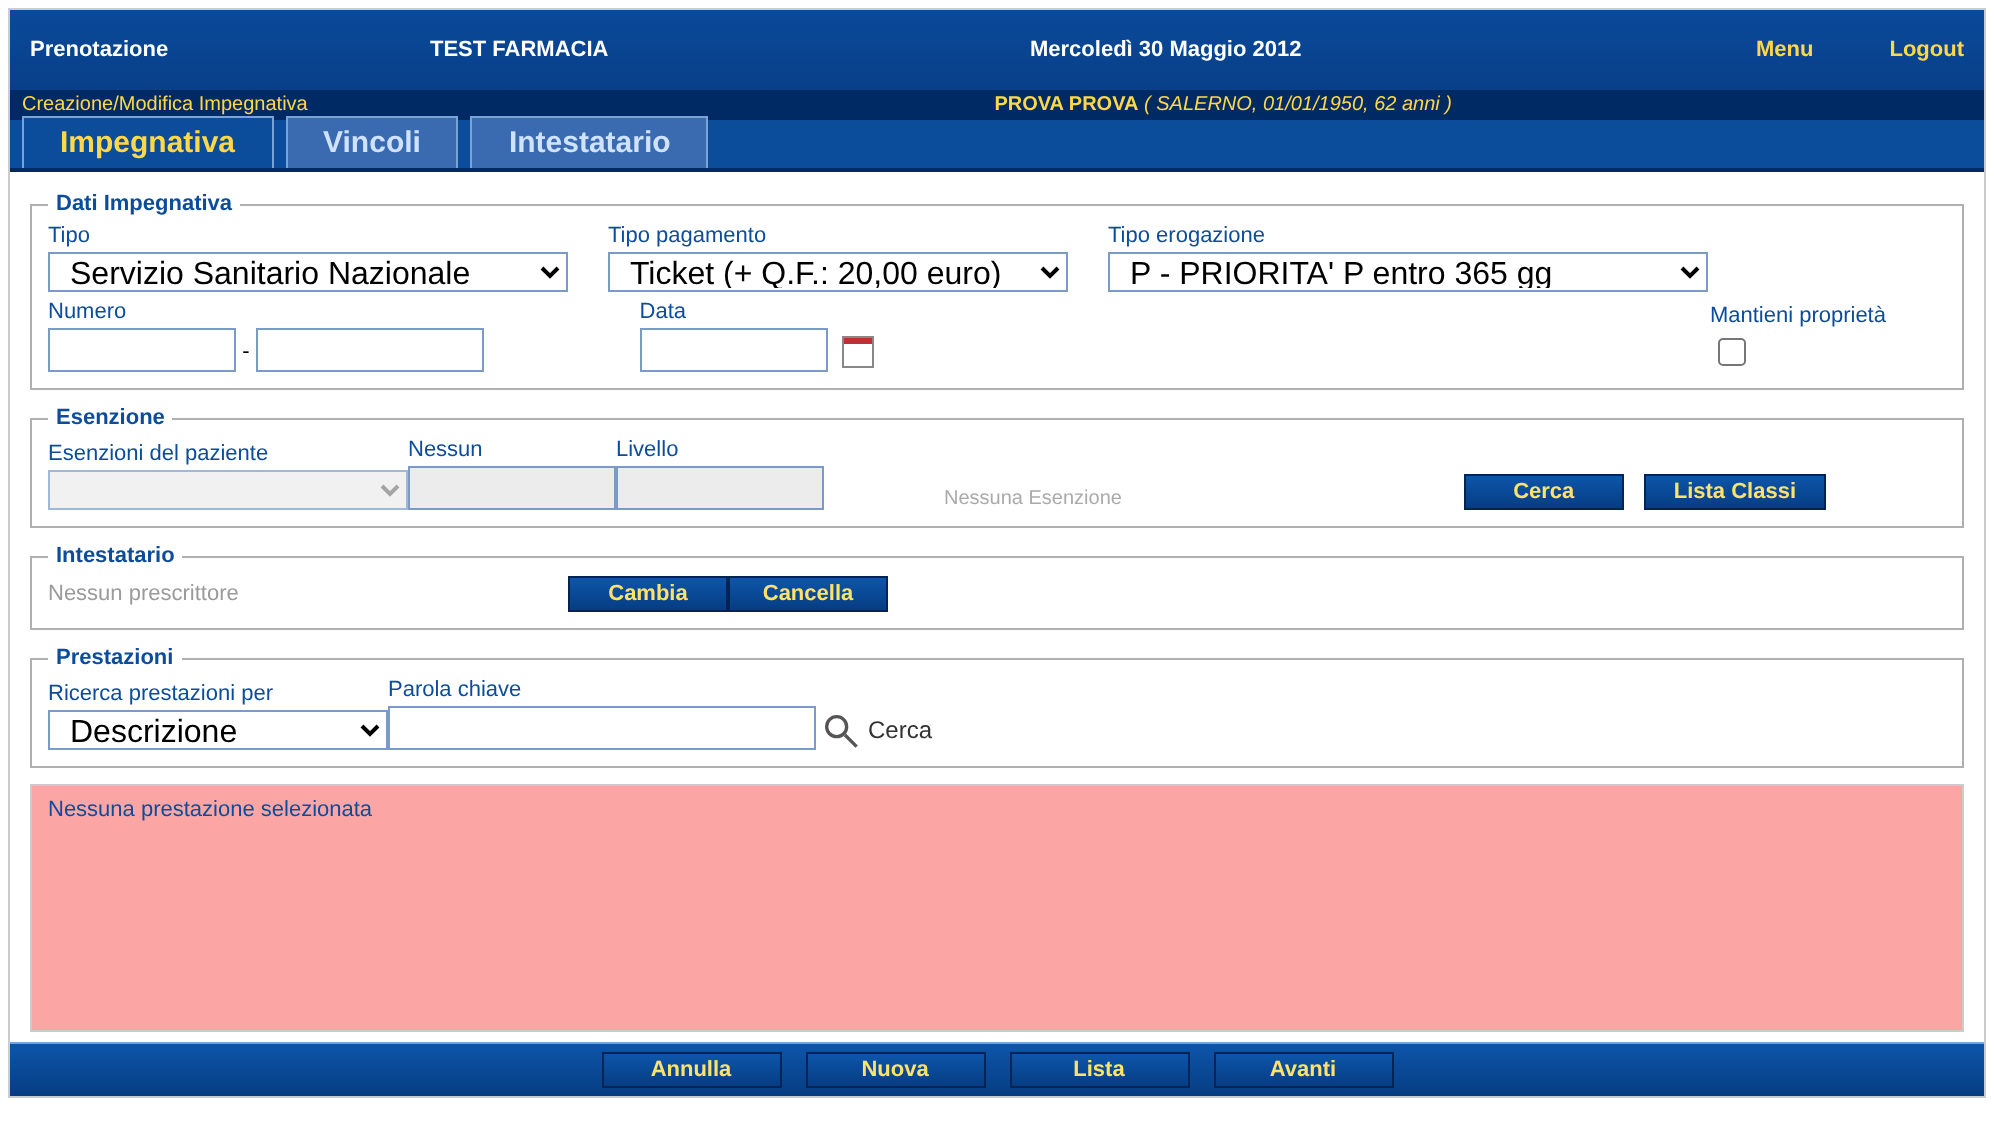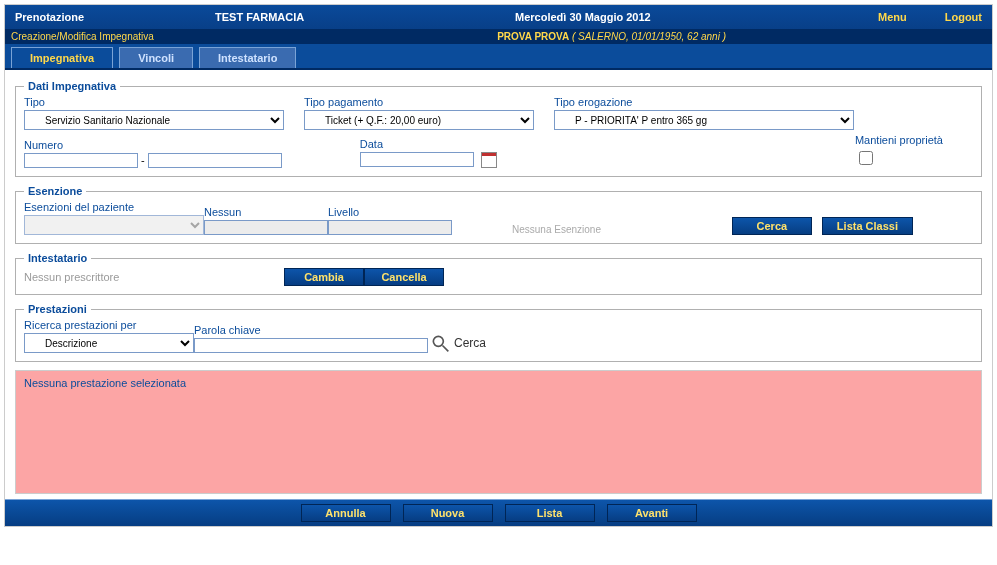--- a/index.html
+++ b/index.html
@@ -9,21 +9,21 @@
     font-size: 11px;
     background: #fff;
     width: 997px;
   }
   .outer {
     border: 1px solid #ccc;
     margin: 4px;
   }
   .topbar {
     background: linear-gradient(#0a4a9a, #083f88);
-    height: 24px;
+    height: 40px;
     display: flex;
     align-items: center;
     color: #fff;
     padding: 0 10px;
   }
   .topbar .title { font-weight: bold; width: 200px; }
   .topbar .pharm { width: 250px; font-weight: bold; }
   .topbar .date { flex: 1; text-align: left; font-weight: bold; padding-left: 50px;}
   .topbar .menu, .topbar .logout {
     color: #ffd84a; font-weight: bold; margin-left: 38px; cursor: pointer;
@@ -42,21 +42,21 @@
   .tabs-row {
     background: #0b4c9b;
     height: 24px;
     display: flex;
     align-items: flex-end;
     border-bottom: 2px solid #002a63;
   }
   .tab {
     background: #3a6bb0;
     color: #ffd84a;
-    font-size: 11px;
+    font-size: 15px;
     font-weight: bold;
     padding: 4px 18px;
     margin-left: 6px;
     border: 1px solid #7aa3d6;
     border-bottom: none;
     cursor: pointer;
   }
   .tab.active {
     background: #0b4c9b;
     color: #ffd84a;
@@ -79,22 +79,22 @@
   .lbl {
     color: #0b4c9b;
     font-size: 11px;
     display: block;
     margin-bottom: 2px;
   }
   .row { display: flex; }
   .col { display: flex; flex-direction: column; }
   select, input[type=text] {
     border: 1px solid #7a9ac8;
-    font-size: 10px;
-    padding: 1px 16px;
+    font-size: 16px;
+    padding: 1px 6px;
     font-family: Verdana, Arial, sans-serif;
     background: #fff;
   }
   select { height: 20px; }
   input[type=text].ro { background: #ececec; }
   .sel-wide { width: 260px; }
   .sel-med { width: 230px; }
   .num-a { width: 80px; }
   .num-b { width: 100px; }
   .date-in { width: 80px; }

